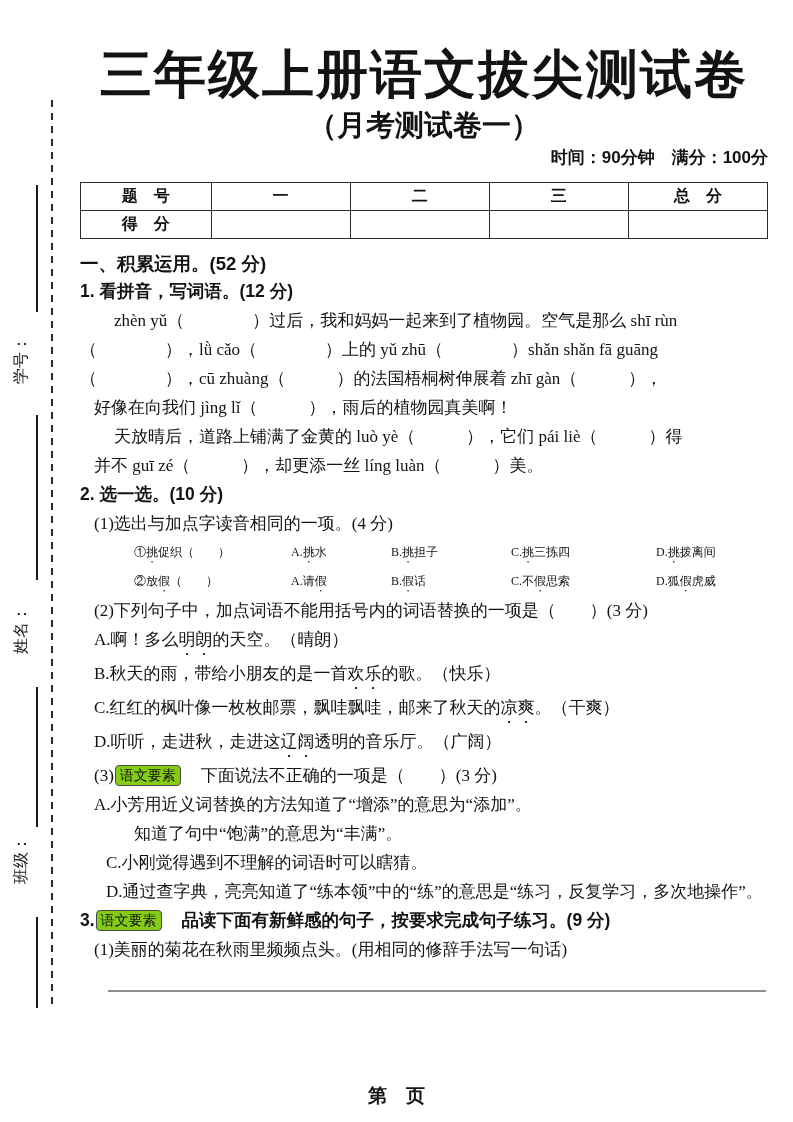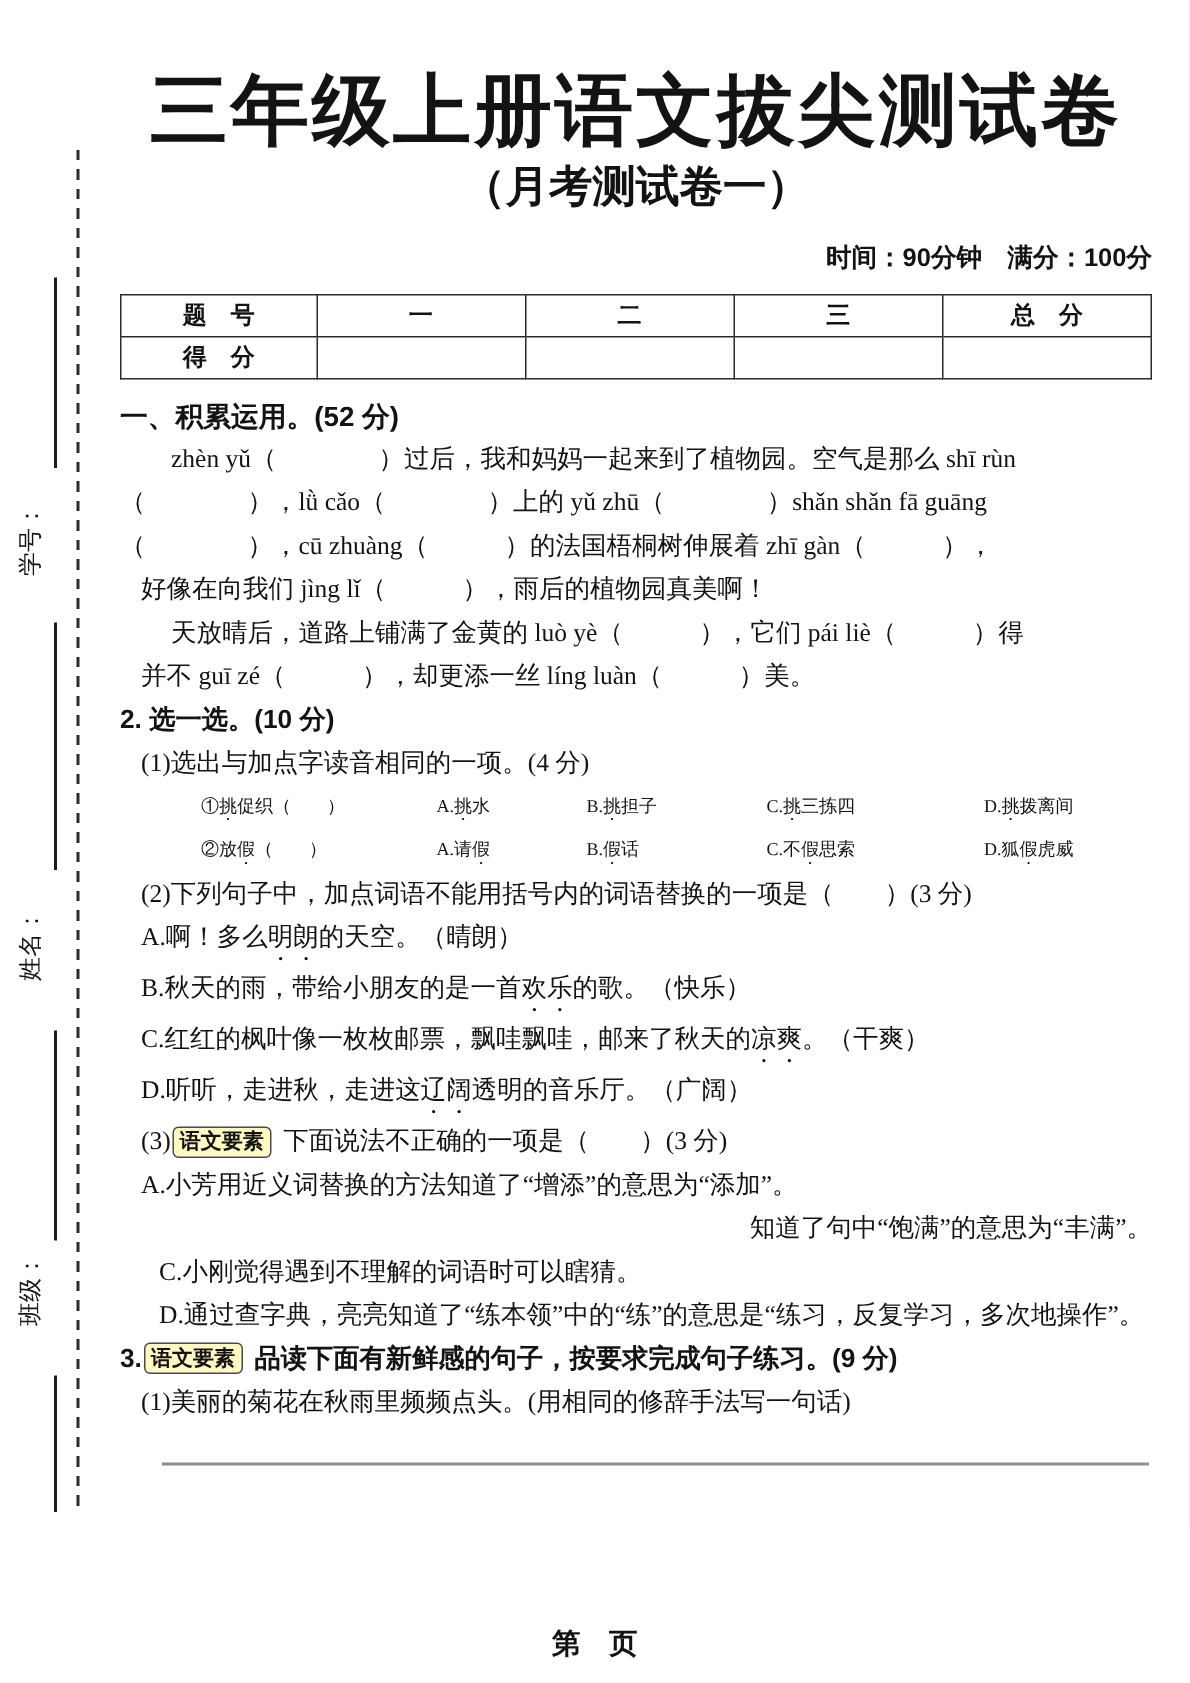--- a/index.html
+++ b/index.html
@@ -14,38 +14,38 @@
   .side-label{position:absolute;width:60px;left:-9px;text-align:center;font-size:16px;
               line-height:22px;transform:rotate(-90deg);transform-origin:center;white-space:nowrap;}
   .sl1{top:349px;} .sl2{top:619px;} .sl3{top:849px;}
   
   .main{position:absolute;left:80px;top:44px;width:688px;}
   .title{font-family:"Liberation Sans","DejaVu Sans",sans-serif;font-weight:900;
          font-size:52px;line-height:60px;text-align:center;letter-spacing:2px;white-space:nowrap;}
   .subtitle{font-family:"Liberation Sans","DejaVu Sans",sans-serif;font-weight:800;
             font-size:29px;line-height:42px;text-align:center;}
   .meta{font-family:"Liberation Sans","DejaVu Sans",sans-serif;font-weight:600;
-        font-size:17px;line-height:24px;text-align:right;margin-top:14px;}
+        font-size:17px;line-height:24px;text-align:right;}
   table.score{border-collapse:collapse;width:100%;margin-top:12px;
               font-family:"Liberation Sans","DejaVu Sans",sans-serif;font-weight:600;font-size:16px;}
   table.score td{border:1.5px solid #2a2a2a;height:27px;text-align:center;padding:0;}
   td.c0{width:19%;} td.cc{width:20.25%;}
   .sec-head{font-family:"Liberation Sans","DejaVu Sans",sans-serif;font-weight:800;
             font-size:18.5px;line-height:27px;margin-top:11px;}
   .q-stem{font-family:"Liberation Sans","DejaVu Sans",sans-serif;font-weight:700;
           font-size:17.5px;line-height:29px;}
   .body-line{font-size:17px;line-height:29px;white-space:nowrap;}
   .ind{text-indent:34px;} .pl14{padding-left:14px;}
-  .pl26{padding-left:26px;} .pl54{padding-left:54px;text-align:right;}
+  .pl26{padding-left:26px;} .pl54{padding-left:54px;}
   .opt-grid{display:grid;grid-template-columns:157px 100px 120px 145px auto;
             font-size:12px;line-height:29px;padding-left:8px;white-space:nowrap;margin-left:46px;}
   .em{-webkit-text-emphasis:filled dot #000;text-emphasis:filled dot #000;
       -webkit-text-emphasis-position:under right;text-emphasis-position:under right;}
-  .badge{display:inline-block;border:1.5px solid #4a4a4a;border-radius:4px;background:#fef9c3;
-         padding:0 4px;margin:0 8px 0 1px;font-size:14px;line-height:19px;font-weight:700;
+  .badge{display:inline-block;border:1.5px solid #4a4a4a;border-radius:4px;background:#84cc16;
+         padding:0 4px;margin:0 20px 0 1px;font-size:14px;line-height:19px;font-weight:400;
          vertical-align:1.5px;}
   .answer-line{margin:26px 0 0 28px;width:658px;border-top:2px solid #8f8f8f;height:0;}
   .footer{position:absolute;left:0;right:0;bottom:13px;text-align:center;
           font-family:"Liberation Sans","DejaVu Sans",sans-serif;font-weight:600;font-size:19px;}
 </style>
 </head>
 <body>
 
 <div class="page">
 
@@ -78,20 +78,21 @@
         <td></td>
         <td></td>
         <td></td>
         <td></td>
       </tr>
     </tbody>
       </table>
 
     <div class="sec-head">一、积累运用。(52 分)</div>
 
+    <div class="q-stem"><span>1.</span> <span>看拼音，写词语。(12 分)</span></div>
     <div class="body-line ind">zhèn yǔ（　　　　）过后，我和妈妈一起来到了植物园。空气是那么 shī rùn</div>
     <div class="body-line">（　　　　），lǜ cǎo（　　　　）上的 yǔ zhū（　　　　）shǎn shǎn fā guāng</div>
     <div class="body-line">（　　　　），cū zhuàng（　　　）的法国梧桐树伸展着 zhī gàn（　　　），</div>
     <div class="body-line pl14">好像在向我们 jìng lǐ（　　　），雨后的植物园真美啊！</div>
     <div class="body-line ind">天放晴后，道路上铺满了金黄的 luò yè（　　　），它们 pái liè（　　　）得</div>
     <div class="body-line pl14">并不 guī zé（　　　），却更添一丝 líng luàn（　　　）美。</div>
 
     <div class="q-stem"><span>2.</span> <span>选一选。(10 分)</span></div>
     <div class="body-line pl14">(1)选出与加点字读音相同的一项。(4 分)</div>
 

